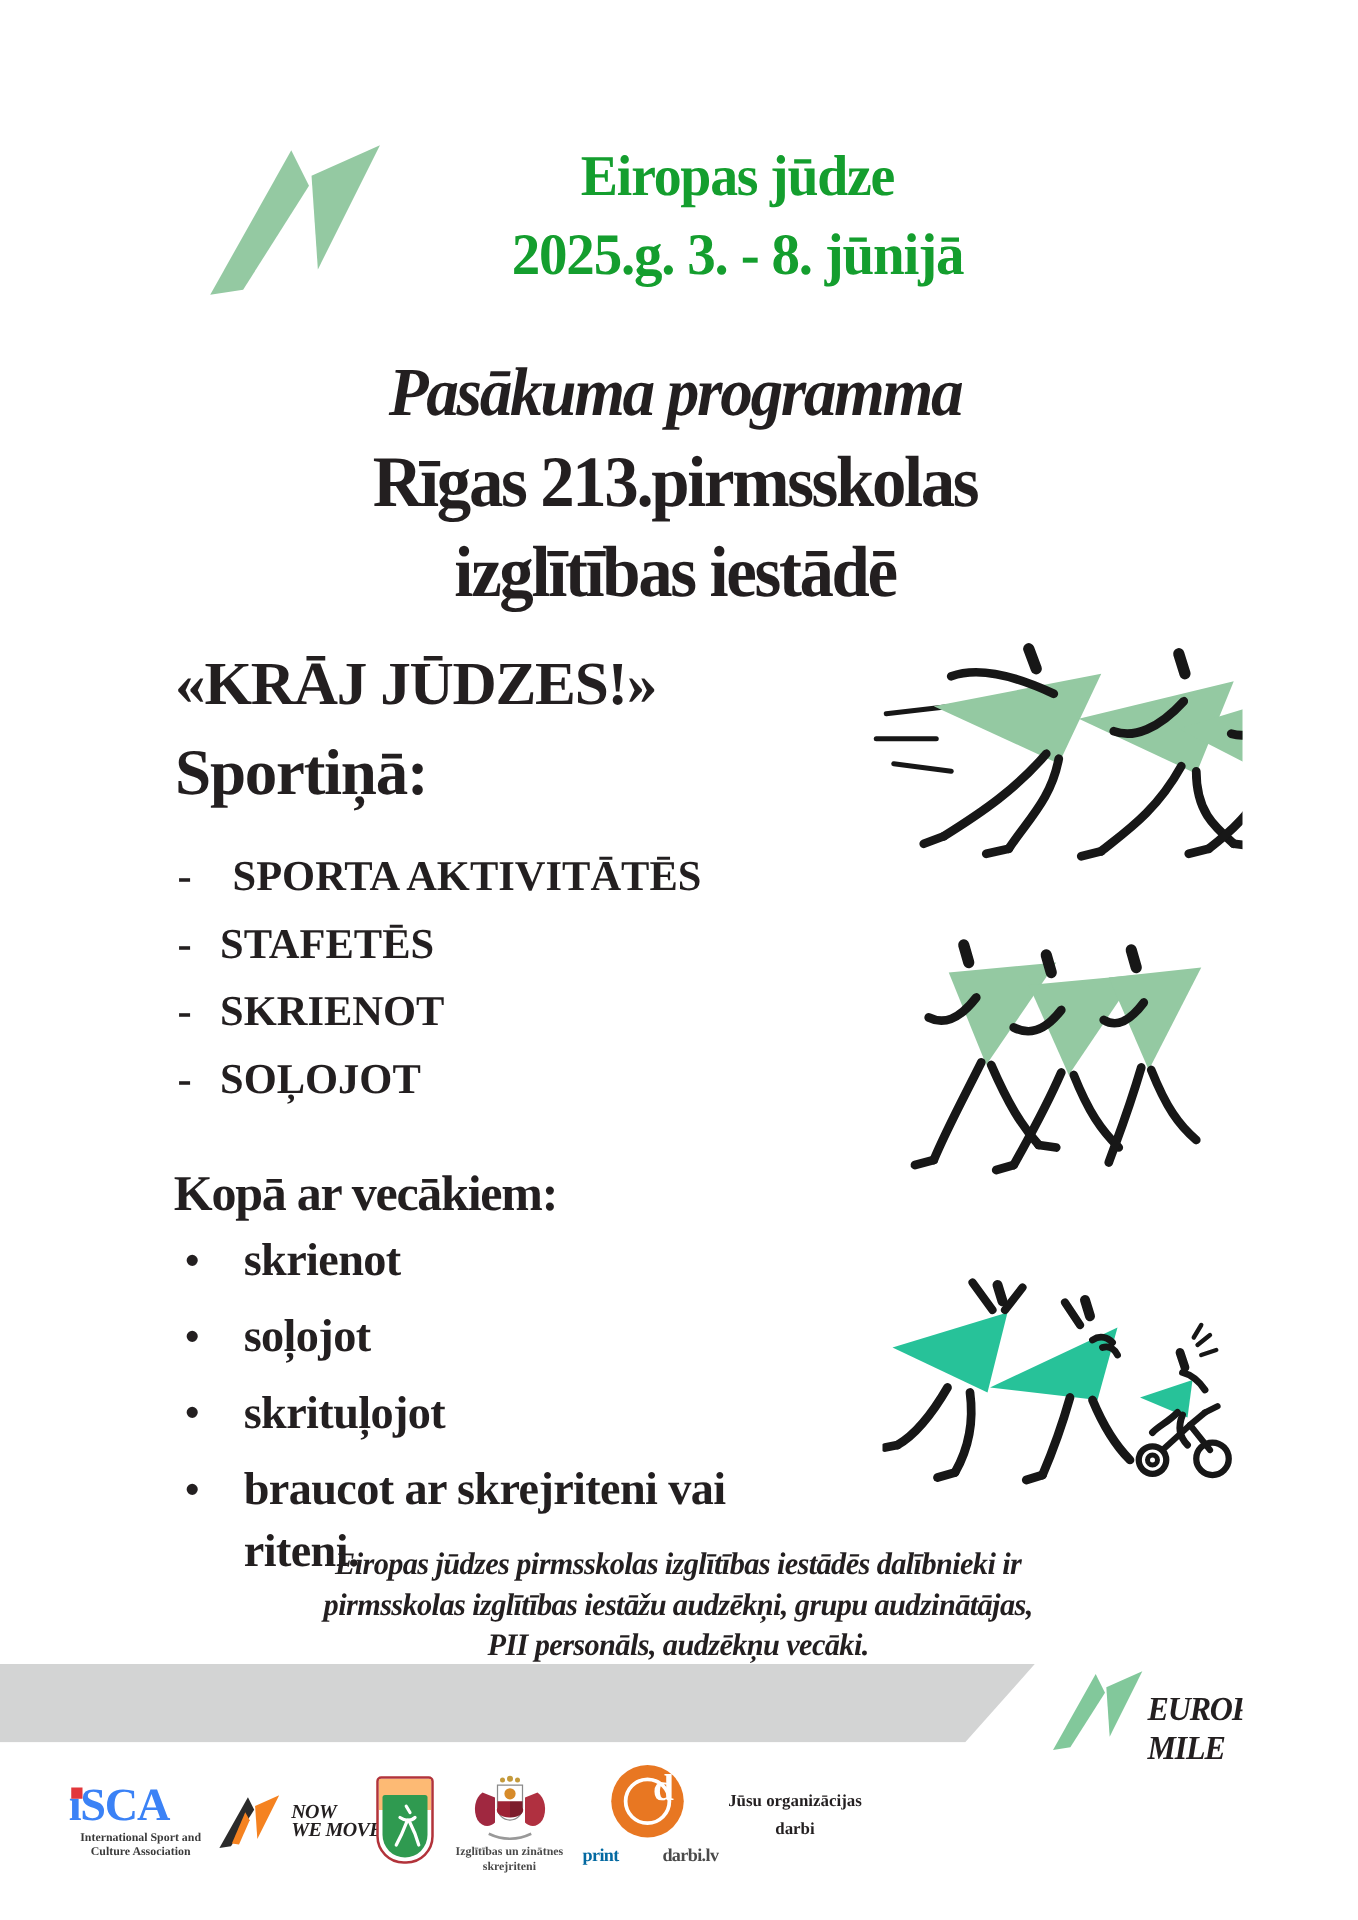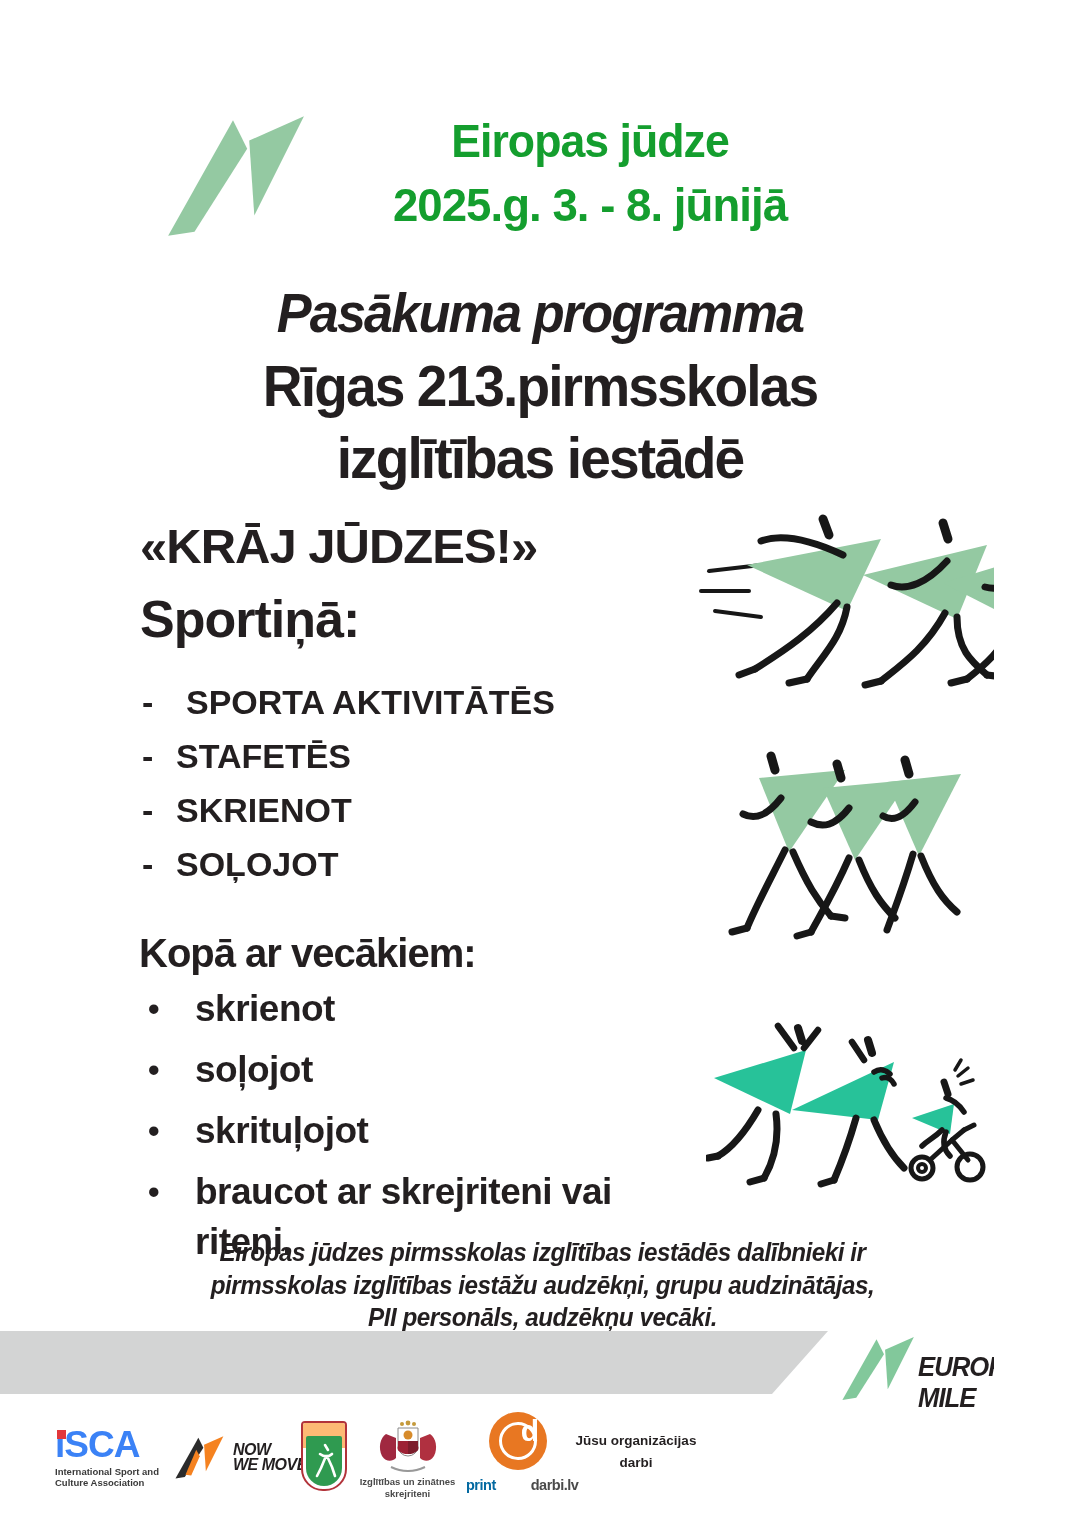--- a/index.html
+++ b/index.html
@@ -1,18 +1,18 @@
 <!DOCTYPE html>
 <html><head>
 <meta charset="utf-8">
 <style>
   html,body{margin:0;padding:0;background:#ffffff;}
   .poster{
     position:relative;width:994px;height:1536px;background:#ffffff;
-    font-family:Liberation Sans, sans-serif;color:#231f20;overflow:hidden;
+    font-family:Liberation Serif, serif;color:#231f20;overflow:hidden;
   }
   .abs{position:absolute;}
 
   
   .top-arrow{left:156px;top:104px;width:152px;height:142px;}
 
   
   .event-title{
     left:280px;top:116px;width:620px;text-align:center;
     color:#149e2e;font-weight:bold;letter-spacing:-1px;
@@ -65,21 +65,21 @@
   .em-arrow{left:836px;top:1324px;width:80px;height:88px;}
   .em-label{
     left:918px;top:1352px;font-size:27px;font-weight:800;font-style:italic;
     letter-spacing:-1px;transform:scaleX(.95);transform-origin:left;
   }
 
   
   .isca{left:55px;top:1426px;width:115px;}
   .isca-word{position:relative;font-size:37px;font-weight:800;color:#3b82f6;line-height:1;letter-spacing:-1px;}
   .isca-dot{position:absolute;left:2px;top:4px;width:9px;height:9px;background:#e2373b;}
-  .isca-sub{font-size:9.5px;color:#3a3a3a;line-height:1.2;margin-top:3px;font-weight:bold;}
+  .isca-sub{font-size:9.5px;color:#3a3a3a;line-height:1.2;margin-top:3px;font-weight:bold;text-align:center;}
 
   .nwm{left:170px;top:1432px;display:flex;align-items:center;gap:7px;}
   .nwm-arrow{width:56px;height:50px;}
   .nwm-text{font-size:16px;font-weight:800;font-style:italic;line-height:.95;letter-spacing:-0.5px;}
 
   .ltsa{left:301px;top:1421px;width:46px;height:70px;background:#fff;border:2px solid #b2333a;
         border-radius:4px 4px 22px 22px;box-sizing:border-box;overflow:hidden;}
   .ltsa-label{font-size:8px;color:#2356a8;font-weight:bold;text-align:center;letter-spacing:1px;
               background:#fdba74;padding-top:16px;}
   .ltsa-field{position:absolute;left:3px;right:3px;top:13px;bottom:3px;background:#2f9a50;

